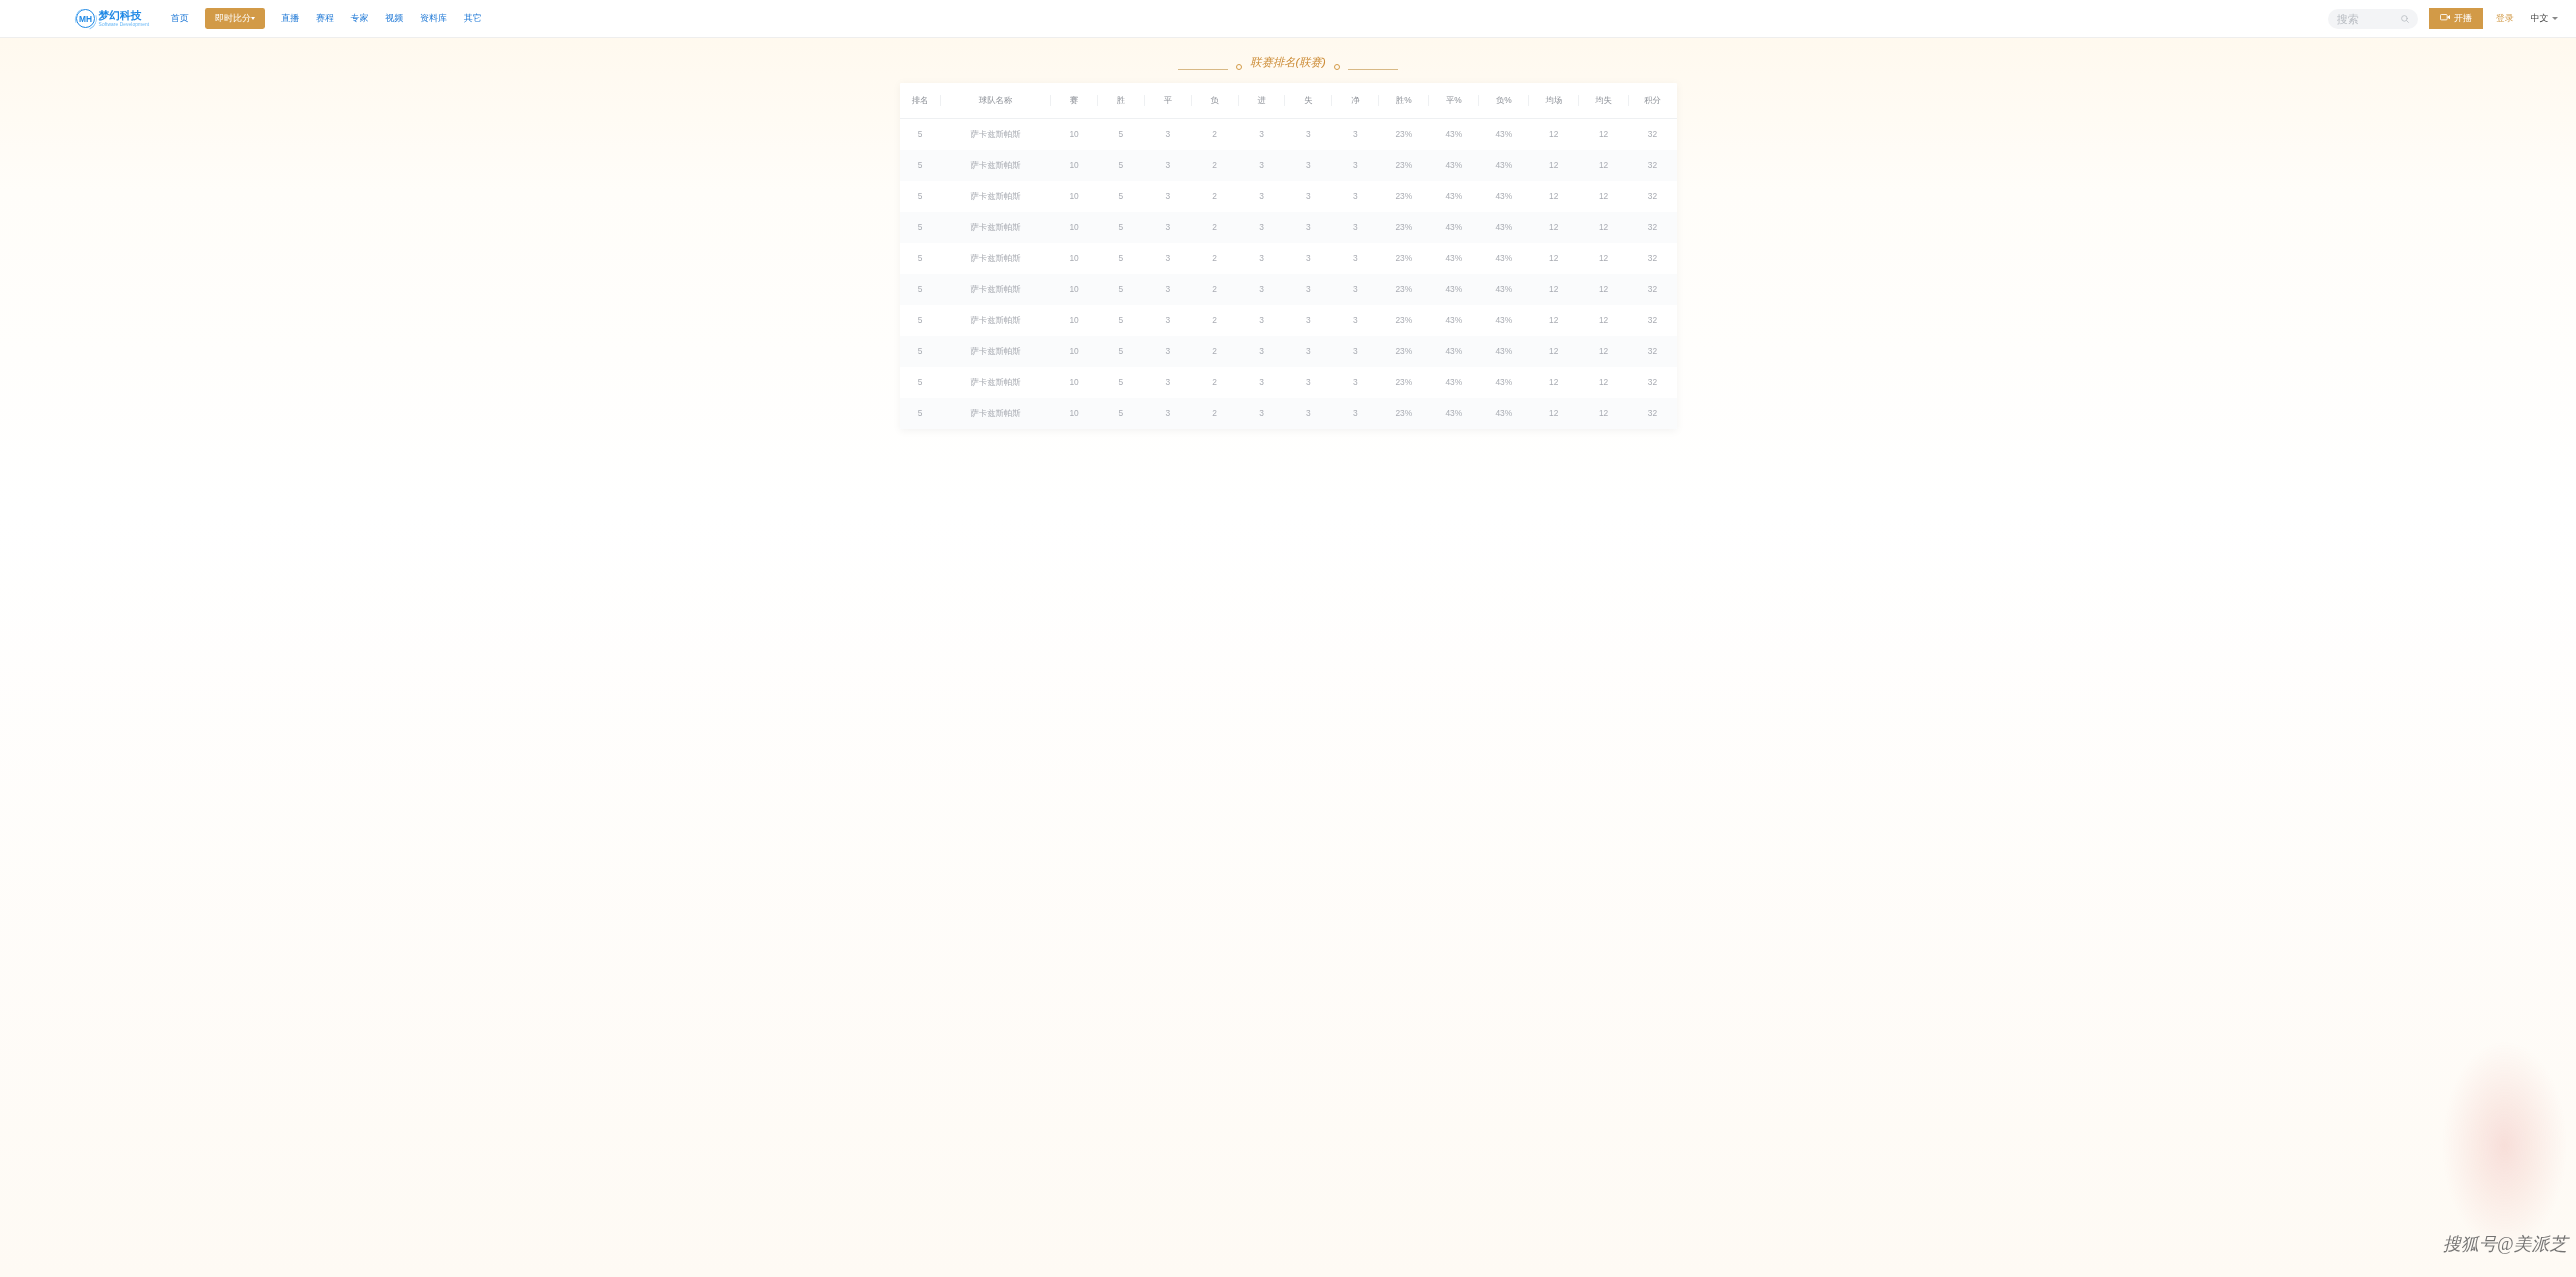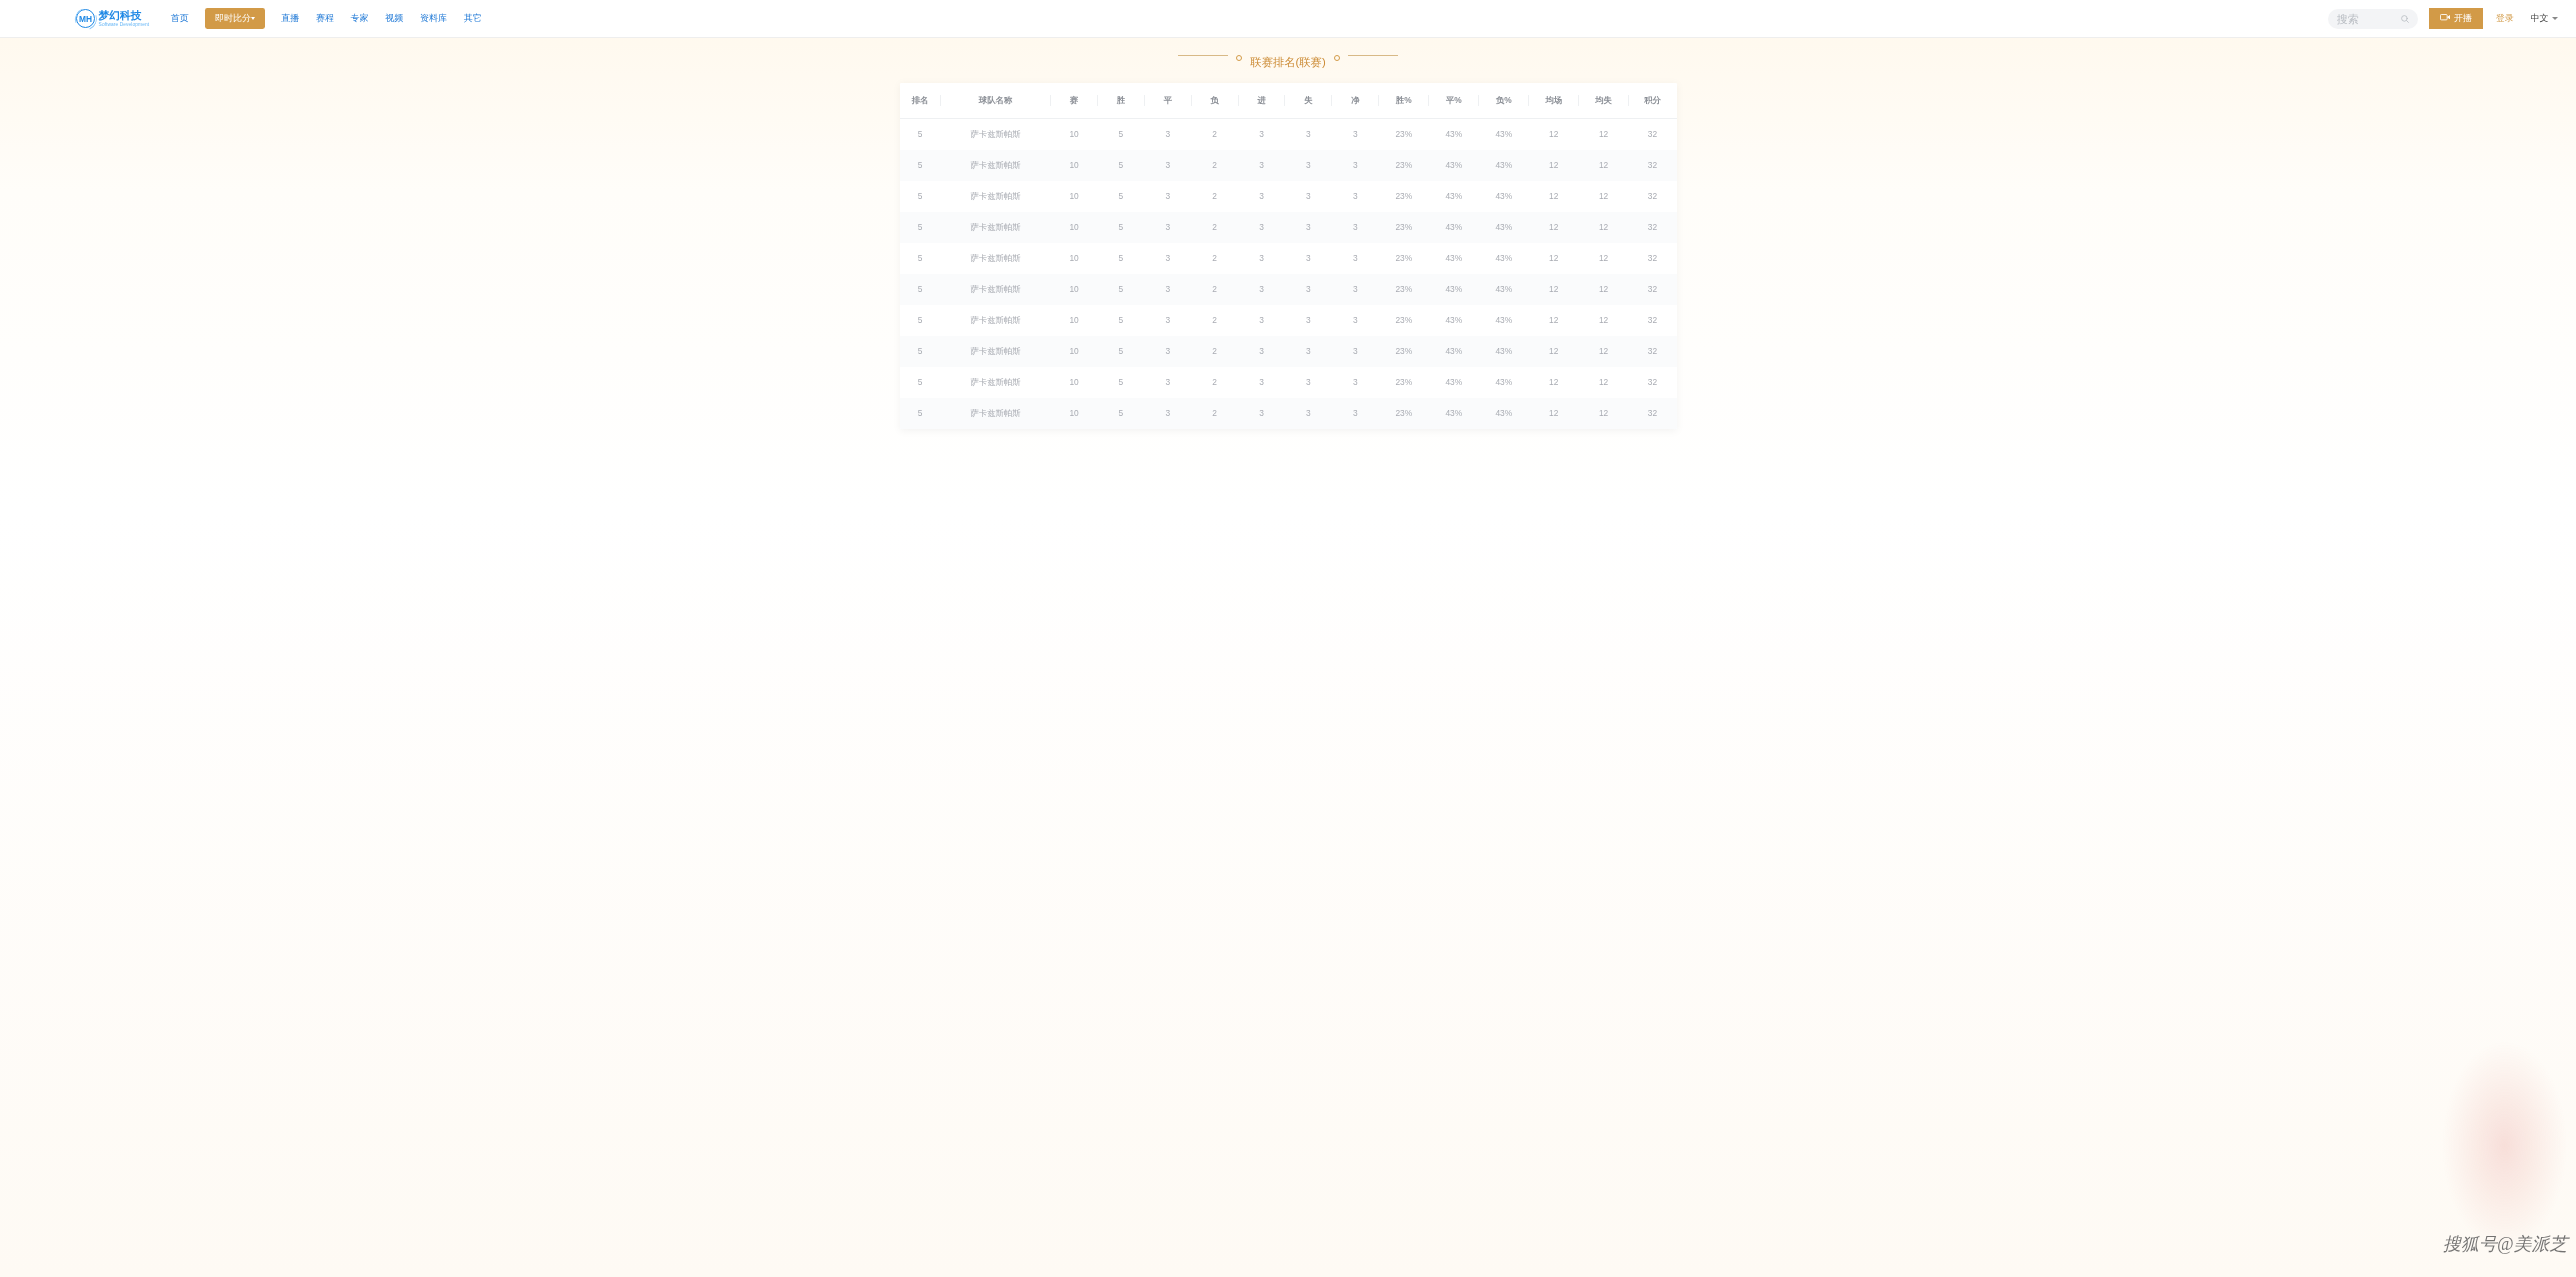--- a/index.html
+++ b/index.html
@@ -68,38 +68,39 @@
   .search-icon{color:#b8bcc2;display:flex;}
   .broadcast-btn{
     height:21.5px;padding:0 10.7px;border-radius:0;background:#d29a47;
     color:#fff;font-size:9px;display:flex;align-items:center;gap:3.6px;cursor:pointer;margin-right:13px;
   }
   .login-link{color:#d29a47;font-size:9px;cursor:pointer;margin-right:16.7px;}
   .lang-select{color:#444;font-size:9px;display:flex;align-items:center;gap:3.6px;cursor:pointer;}
   .chevron-down{width:0;height:0;border-left:3px solid transparent;border-right:3px solid transparent;border-top:3.6px solid #888;}
   
   .page-title-row{
-    display:flex;align-items:flex-start;justify-content:center;gap:8.4px;
+    display:flex;align-items:flex-end;justify-content:center;gap:8.4px;
     padding:16.7px 0 13px;
+    font-style:italic;
   }
   .page-title-row .rule{width:50px;height:0.6px;background:#d8b986;}
   .page-title-row .ring{
     width:6px;height:6px;border:1.2px solid #d29a47;border-radius:50%;
   }
   .page-title-row h1{font-size:11.3px;font-weight:500;color:#cc8b35;}
   
   .card{
     width:777px;margin:0 auto 24px;background:#fff;
     box-shadow:0 1.2px 8.4px rgba(0,0,0,.05);
     border-radius:1.2px;
     overflow:hidden;
   }
   table{width:100%;border-collapse:collapse;}
   thead th{
-    height:36px;color:#8b8f96;font-weight:700;font-size:8.4px;
+    height:36px;color:#8b8f96;font-weight:400;font-size:8.4px;
     border-bottom:0.6px solid #eef0f2;position:relative;
   }
   thead th:not(:last-child)::after{
     content:"";position:absolute;right:0;top:12px;bottom:12px;width:0.6px;background:#eef0f2;
   }
   tbody td{
     height:31px;text-align:center;color:#a9acb3;font-size:8.4px;
   }
   tbody tr:nth-child(even){background:#fafbfc;}
   

